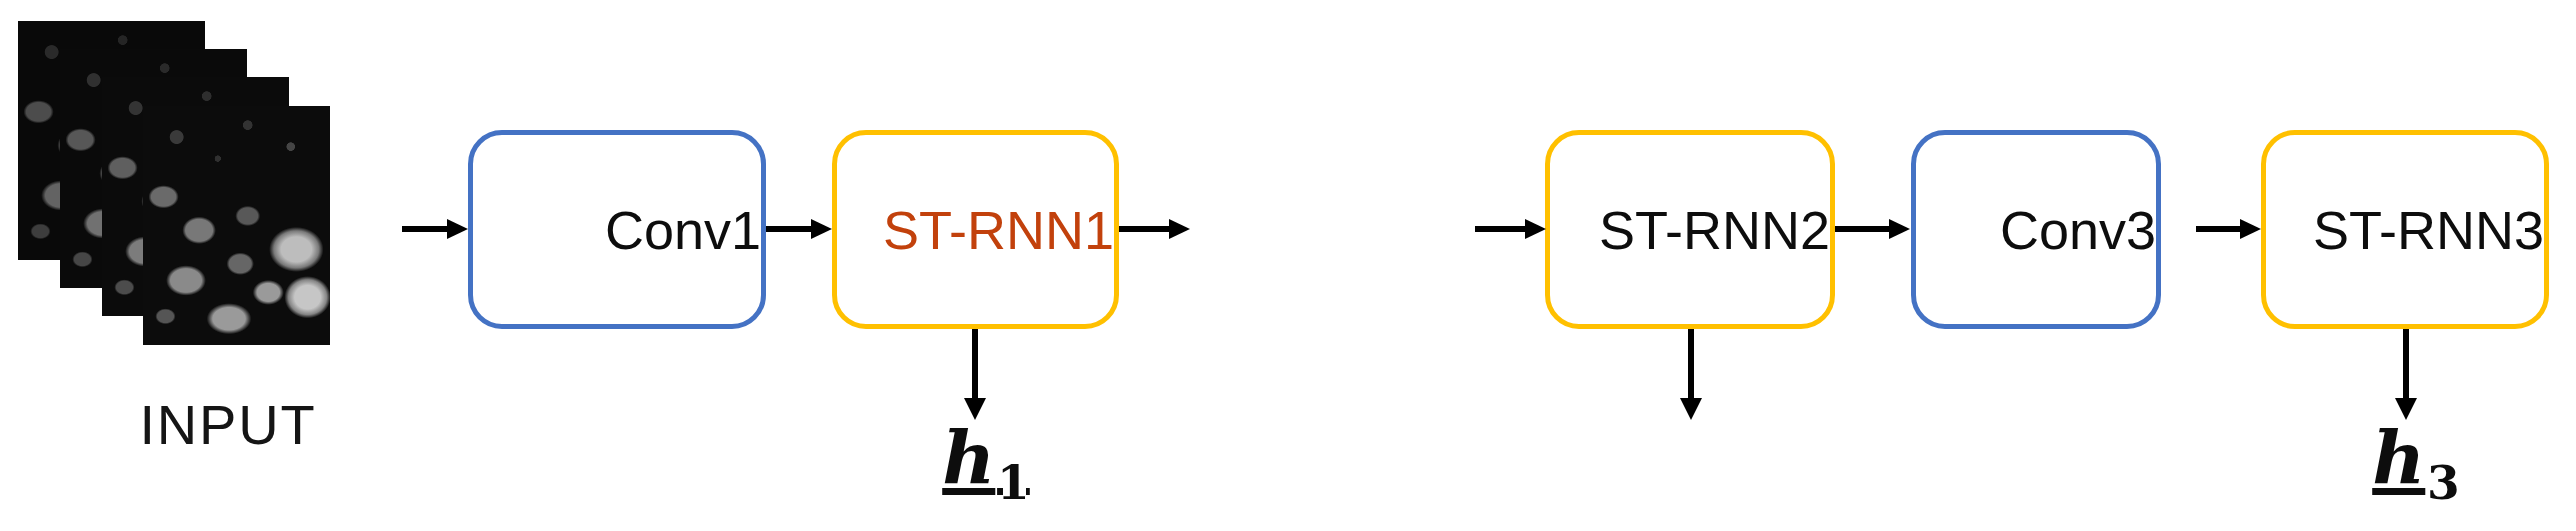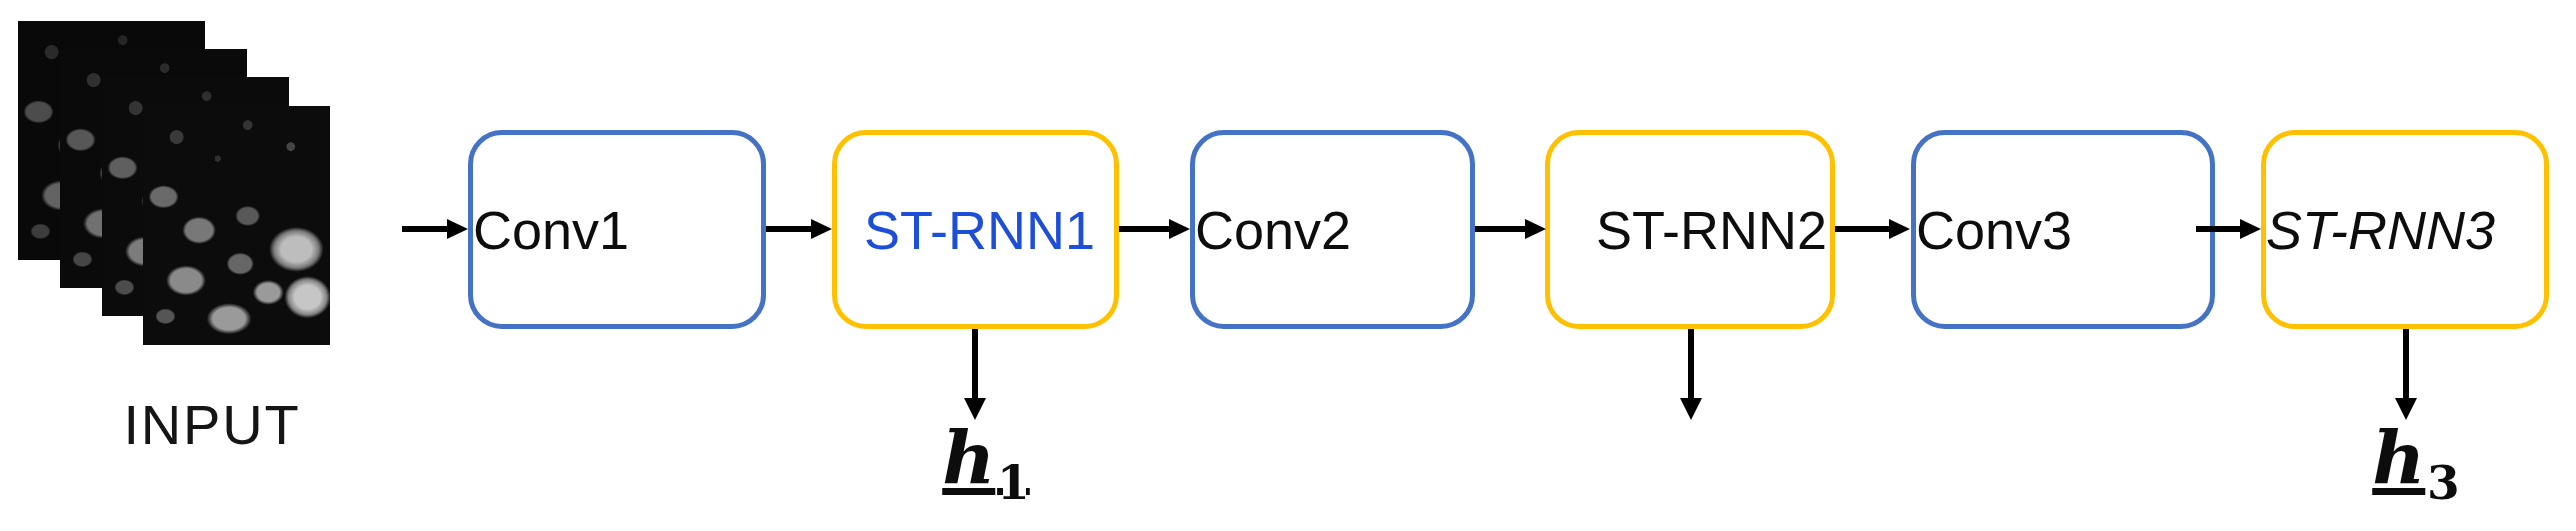--- a/index.html
+++ b/index.html
@@ -27,29 +27,29 @@
       radial-gradient(ellipse 34px 31px at 88% 80%, #c6c6c6 0 38%, #858585 56%, transparent 68%),
       radial-gradient(ellipse 25px 20px at 67% 78%, #9a9a9a 0 45%, transparent 62%),
       radial-gradient(ellipse 16.3px 12.7px at 12% 88%, #555555 0 50%, transparent 62%);
   }
   .f1{left:18px;top:21px;z-index:1;filter:brightness(.72);}
   .f2{left:60px;top:49px;z-index:2;filter:brightness(.82);}
   .f3{left:102px;top:77px;z-index:3;filter:brightness(.9);}
   .f4{left:143px;top:106px;z-index:4;}
 
   .input-label{
-    position:absolute;left:212px;top:392px;transform:translateX(-50%);
+    position:absolute;left:228px;top:392px;transform:translateX(-50%);
     font-size:56px;color:#151515;letter-spacing:1.8px;white-space:nowrap;
   }
 
   
   .node{
     position:absolute;top:130px;height:199px;box-sizing:border-box;
     background:#ffffff;border:5.4px solid #888;border-radius:34px;
-    display:flex;align-items:center;justify-content:flex-start;
+    display:flex;align-items:center;justify-content:flex-end;
   }
   .node span{font-size:54px;color:#0d0d0d;white-space:nowrap;}
 
   
   .arrow-h{
     position:absolute;top:219px;height:20px;display:flex;align-items:center;z-index:5;
   }
   .arrow-h .shaft{flex:1;height:6.3px;background:#000;}
   .arrow-h .head{
     width:0;height:0;border-top:10px solid transparent;
@@ -110,33 +110,30 @@
     </div>
   <div class="arrow-h" style="left:2196px;width:65px;">
       <i class="shaft"></i>
       <i class="head"></i>
     </div>
 
   <div class="node conv" style="left: 468px; width: 298px; border-color: rgb(68, 114, 196);">
       <span style="color: rgb(13, 13, 13);">Conv1</span>
     </div>
   <div class="node strnn" style="left: 832px; width: 287px; border-color: rgb(255, 192, 0);">
-      <span style="color: #1d4ed8; margin-left: 27px;">ST-RNN1</span>
-    </div>
-  <div class="node conv" style="left: 1190px; width: 285px; border-color: rgb(68, 114, 196);">
-      <span style="color: rgb(13, 13, 13);">Conv2</span>
+      <span style="color: #c2410c; margin-left: 27px;">ST-RNN1</span>
     </div>
   <div class="node strnn" style="left: 1545px; width: 290px; border-color: rgb(255, 192, 0); padding-left: 46px;">
       <span style="color: rgb(13, 13, 13);">ST-RNN2</span>
     </div>
-  <div class="node conv" style="left: 1911px; width: 304px; border-color: rgb(68, 114, 196);">
+  <div class="node conv" style="left: 1911px; width: 250px; border-color: rgb(68, 114, 196);">
       <span style="color: rgb(13, 13, 13);">Conv3</span>
     </div>
   <div class="node strnn" style="left: 2261px; width: 288px; border-color: rgb(255, 192, 0);">
-      <span style="color: rgb(13, 13, 13); font-style: italic;">ST-RNN3</span>
+      <span style="color: rgb(13, 13, 13);">ST-RNN3</span>
     </div>
 
   <div class="arrow-v" style="left:964px;">
       <i class="shaft"></i>
       <i class="head"></i>
     </div>
   <div class="arrow-v" style="left:1680px;">
       <i class="shaft"></i>
       <i class="head"></i>
     </div>

